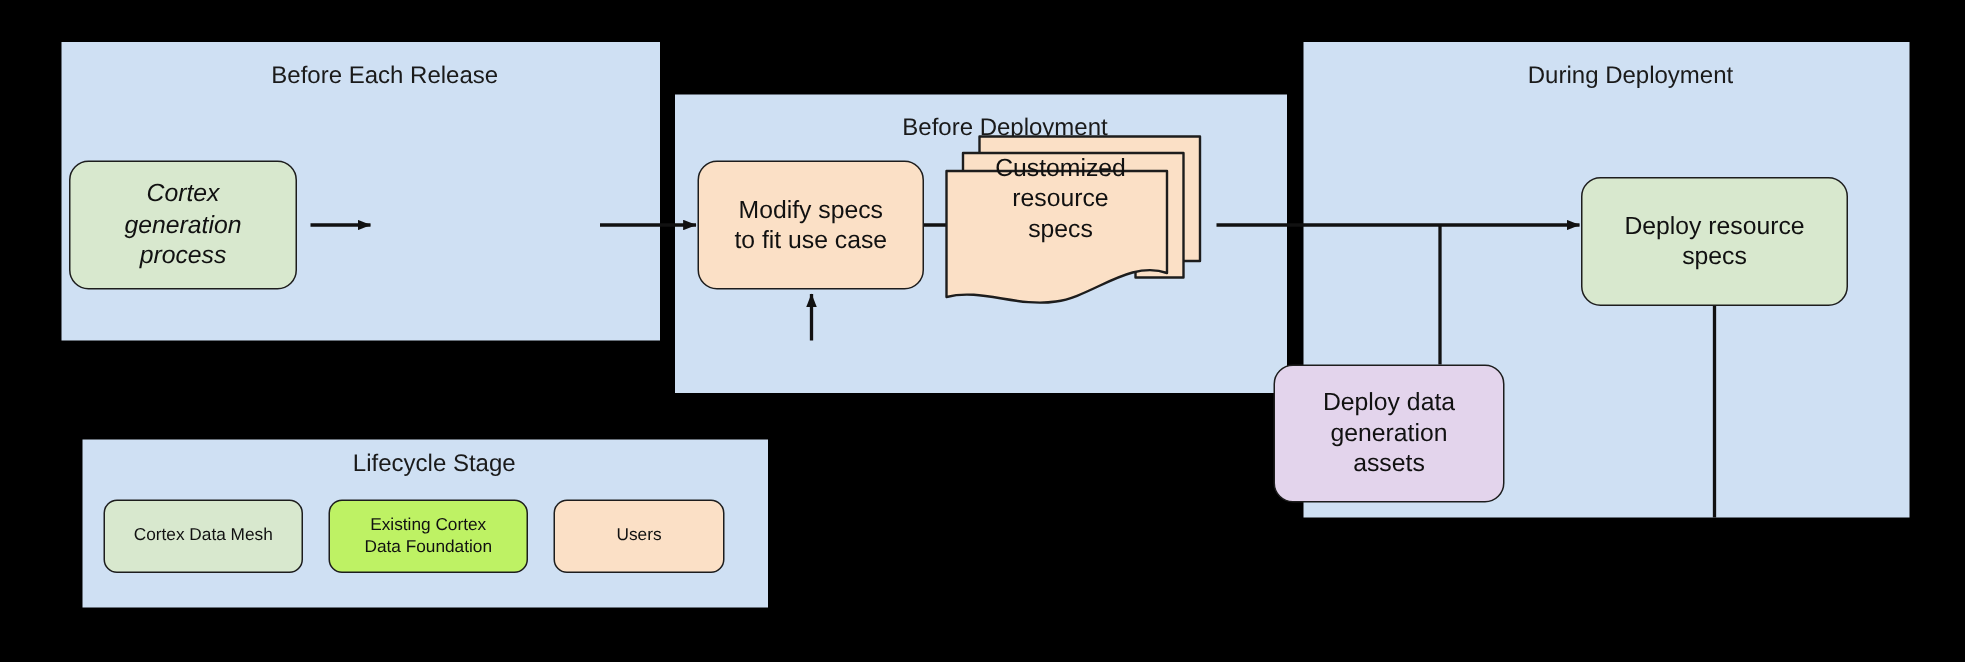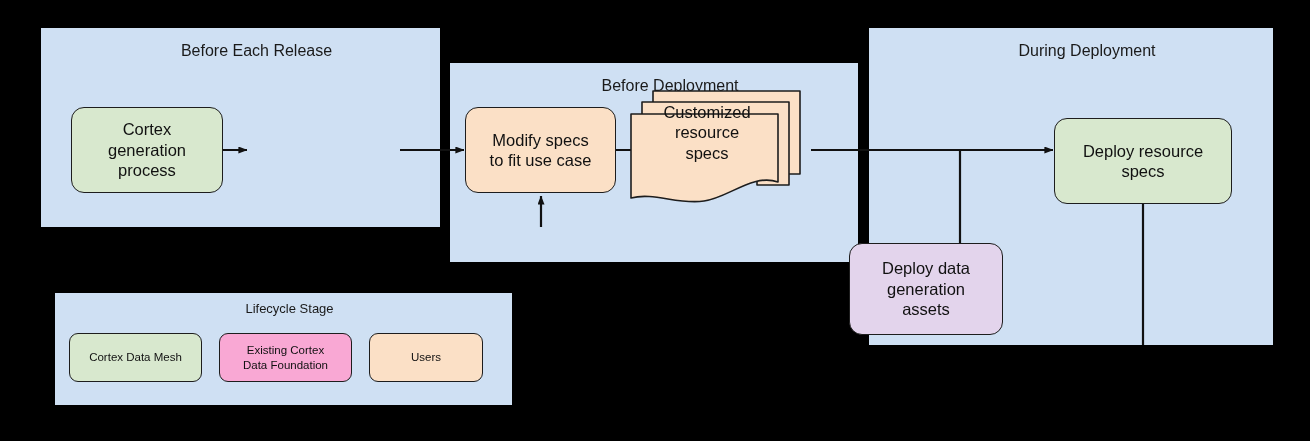--- a/index.html
+++ b/index.html
@@ -50,42 +50,42 @@
     position: absolute;
     left: 55px; top: 293px;
     width: 457px; height: 112px;
     background: #cfe0f3;
     box-sizing: border-box;
   }
   #legend .legend-title {
     position: absolute;
     left: 0; right: 0; top: 8px;
     text-align: center;
-    font-size: 13px;
+    font-size: 16px;
     color: #1a1a1a;
     padding-left: 12px;
   }
   .legend-chip {
     position: absolute;
     top: 40px;
     height: 49px;
     border: 1.4px solid #1d1d1d;
     border-radius: 9px;
     box-sizing: border-box;
     display: flex;
     align-items: center;
     justify-content: center;
     text-align: center;
     font-size: 11.5px;
     line-height: 1.25;
     color: #111111;
     padding: 0 5px;
   }
   #legend-chip-0 { left: 14px;  width: 133px; background: #d8e8ce; }
-  #legend-chip-1 { left: 164px; width: 133px; background: #f9a8d4; }
+  #legend-chip-1 { left: 164px; width: 133px; background: #bef264; }
   #legend-chip-2 { left: 314px; width: 114px; background: #fbe0c6; text-align: right; }
 
   
   .node {
     position: absolute;
     border: 1.6px solid #1d1d1d;
     border-radius: 13px;
     box-sizing: border-box;
     display: flex;
     align-items: center;
@@ -93,21 +93,21 @@
     text-align: center;
     font-size: 16.5px;
     line-height: 1.24;
     color: #111111;
     padding: 0 7px;
   }
   .node.green  { background: #d8e8ce; }
   .node.orange { background: #fbe0c6; }
   .node.purple { background: #e3d4ec; }
 
-  #node-cortex-generation { left: 71px;  top: 107px; width: 152px; height: 86px; }
+  #node-cortex-generation { left: 46px;  top: 107px; width: 152px; height: 86px; font-style: italic; }
   #node-modify-specs      { left: 465px; top: 107px; width: 151px; height: 86px; }
   #node-deploy-specs      { left: 1054px; top: 118px; width: 178px; height: 86px; }
   #node-deploy-foundation { left: 849px; top: 243px; width: 154px; height: 92px; }
 
   
   .docstack {
     position: absolute;
     width: 175px;
     height: 122px;
   }

